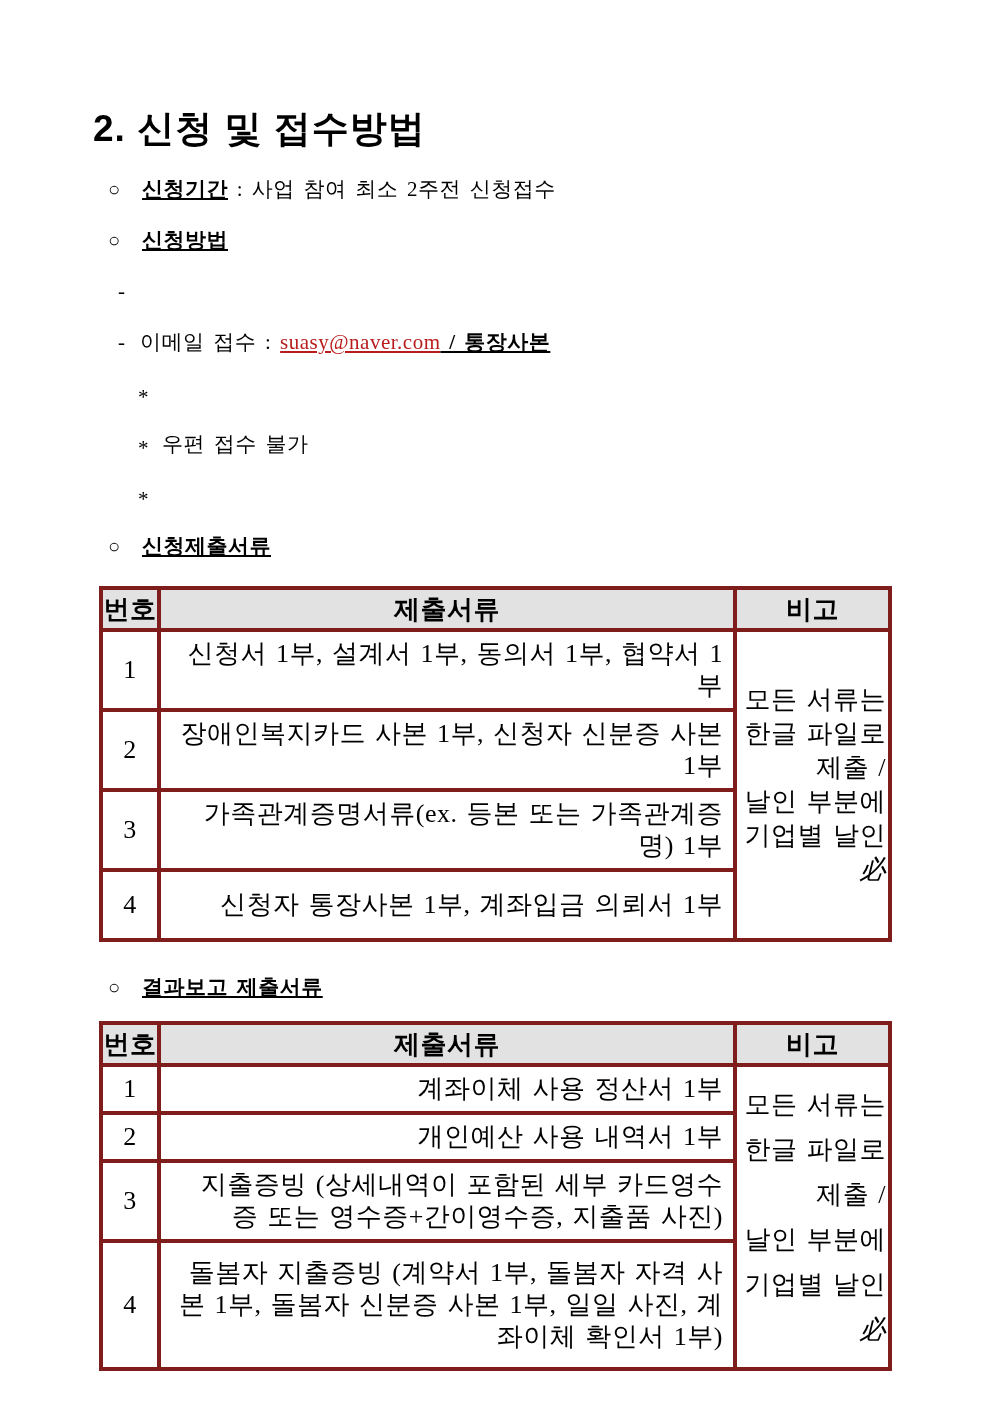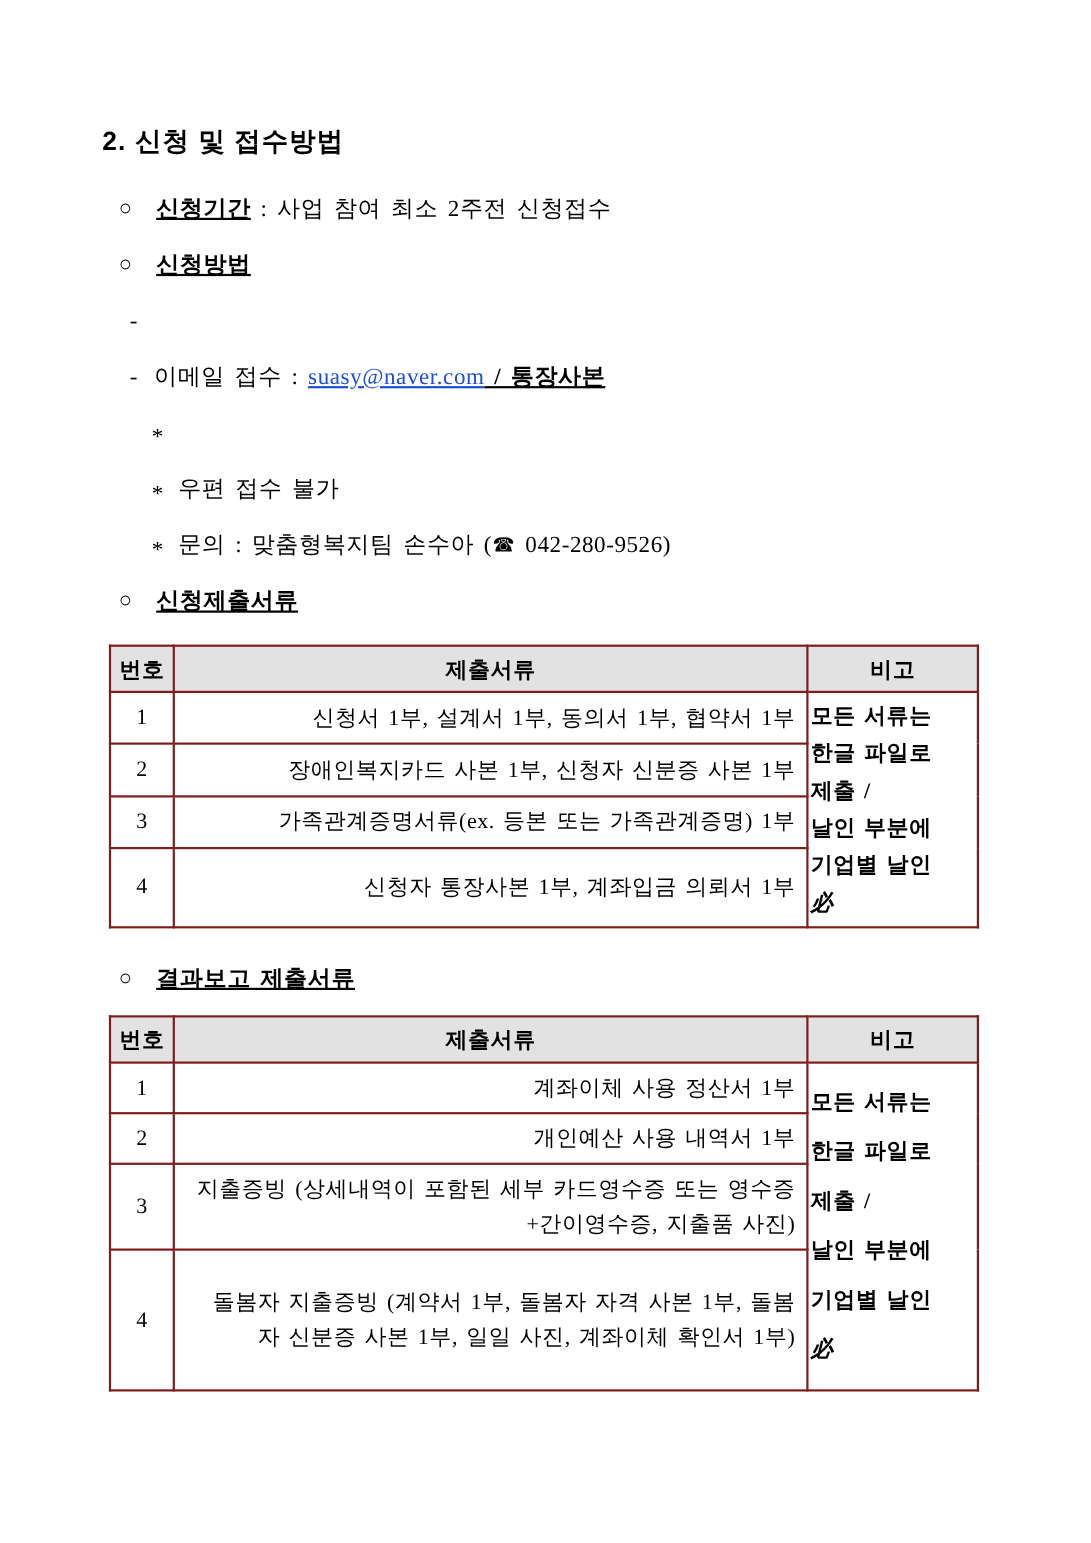--- a/index.html
+++ b/index.html
@@ -10,21 +10,21 @@
     font-family:"Liberation Serif","DejaVu Serif",serif;
     color:#000;
   }
   .page {
     width:992px; height:1403px;
     padding:110px 60px 0 93px;
   }
   .doc-title {
     font-family:"Liberation Sans","DejaVu Sans",sans-serif;
     font-weight:bold;
-    font-size:24px;
+    font-size:37px;
     line-height:38px;
     letter-spacing:1px;
     margin-bottom:30px;
   }
   .line {
     display:flex;
     align-items:flex-start;
     font-size:21px;
     line-height:23px;
     margin-bottom:28px;
@@ -34,49 +34,48 @@
   .lvl-circle { padding-left:15px; }
   .lvl-dash   { padding-left:25px; }
   .lvl-star   { padding-left:45px; }
   .lvl-cont   { padding-left:69px; margin-top:-4px; }
   .marker { flex:0 0 auto; }
   .marker-circle { width:22px; margin-right:12px; font-size:20px; }
   .marker-dash   { width:14px; margin-right:8px; }
   .marker-star   { width:16px; margin-right:8px; transform:translateY(4px); }
   .b { font-weight:bold;text-decoration:underline; }
   a.email {
-    color:#1d4ed8;
+    color:#b91c1c;
     text-decoration:underline;
     font-family:"Liberation Serif","DejaVu Serif",serif;
   }
   table {
     border-collapse:collapse;
     table-layout:fixed;
     margin-left:6px;
     width:789px;
   }
   th, td {
-    border:2px solid #7f1d1d;
-    font-size:20px;
+    border:4px solid #7f1d1d;
+    font-size:26px;
     letter-spacing:0.5px;
     word-spacing:2px;
     vertical-align:middle;
   }
   thead th {
     background:#e2e2e2;
     font-weight:bold;
     text-align:center;
     height:42px;
   }
   td.no { text-align:center; }
   td.doc { text-align:right; padding:6px 10px 6px 14px; line-height:32px; }
   td.note {
-    text-align:left;
+    text-align:right;
     padding:4px 2px;
-    font-weight:bold;
   }
   .col-no  { width:58px; }
   .col-doc { width:576px; }
   .col-note{ width:155px; }
   #table1 { margin-top:20px; }
   #table1 tr.r1 td { height:46px; }
   #table1 tr.r2 td { height:45px; }
   #table1 tr.r3 td { height:44px; }
   #table1 tr.r4 td { height:70px; }
   #table1 td.note div { line-height:34px; }
@@ -119,21 +118,20 @@
     <span class="marker marker-star">*</span>
   </div>
 
   <div class="line lvl-star">
     <span class="marker marker-star">*</span>
     <span>우편 접수 불가</span>
   </div>
 
   <div class="line lvl-star">
     <span class="marker marker-star">*</span>
-    <span><span>문의 : 맞춤형복지팀 손수아 (</span><span>☎</span><span> 042-280-9526)</span></span>
   </div>
 
   <div class="line lvl-circle">
     <span class="marker marker-circle">○</span>
     <span class="b">신청제출서류</span>
   </div>
 
   <table id="table1">
     <colgroup>
         <col class="col-no">

